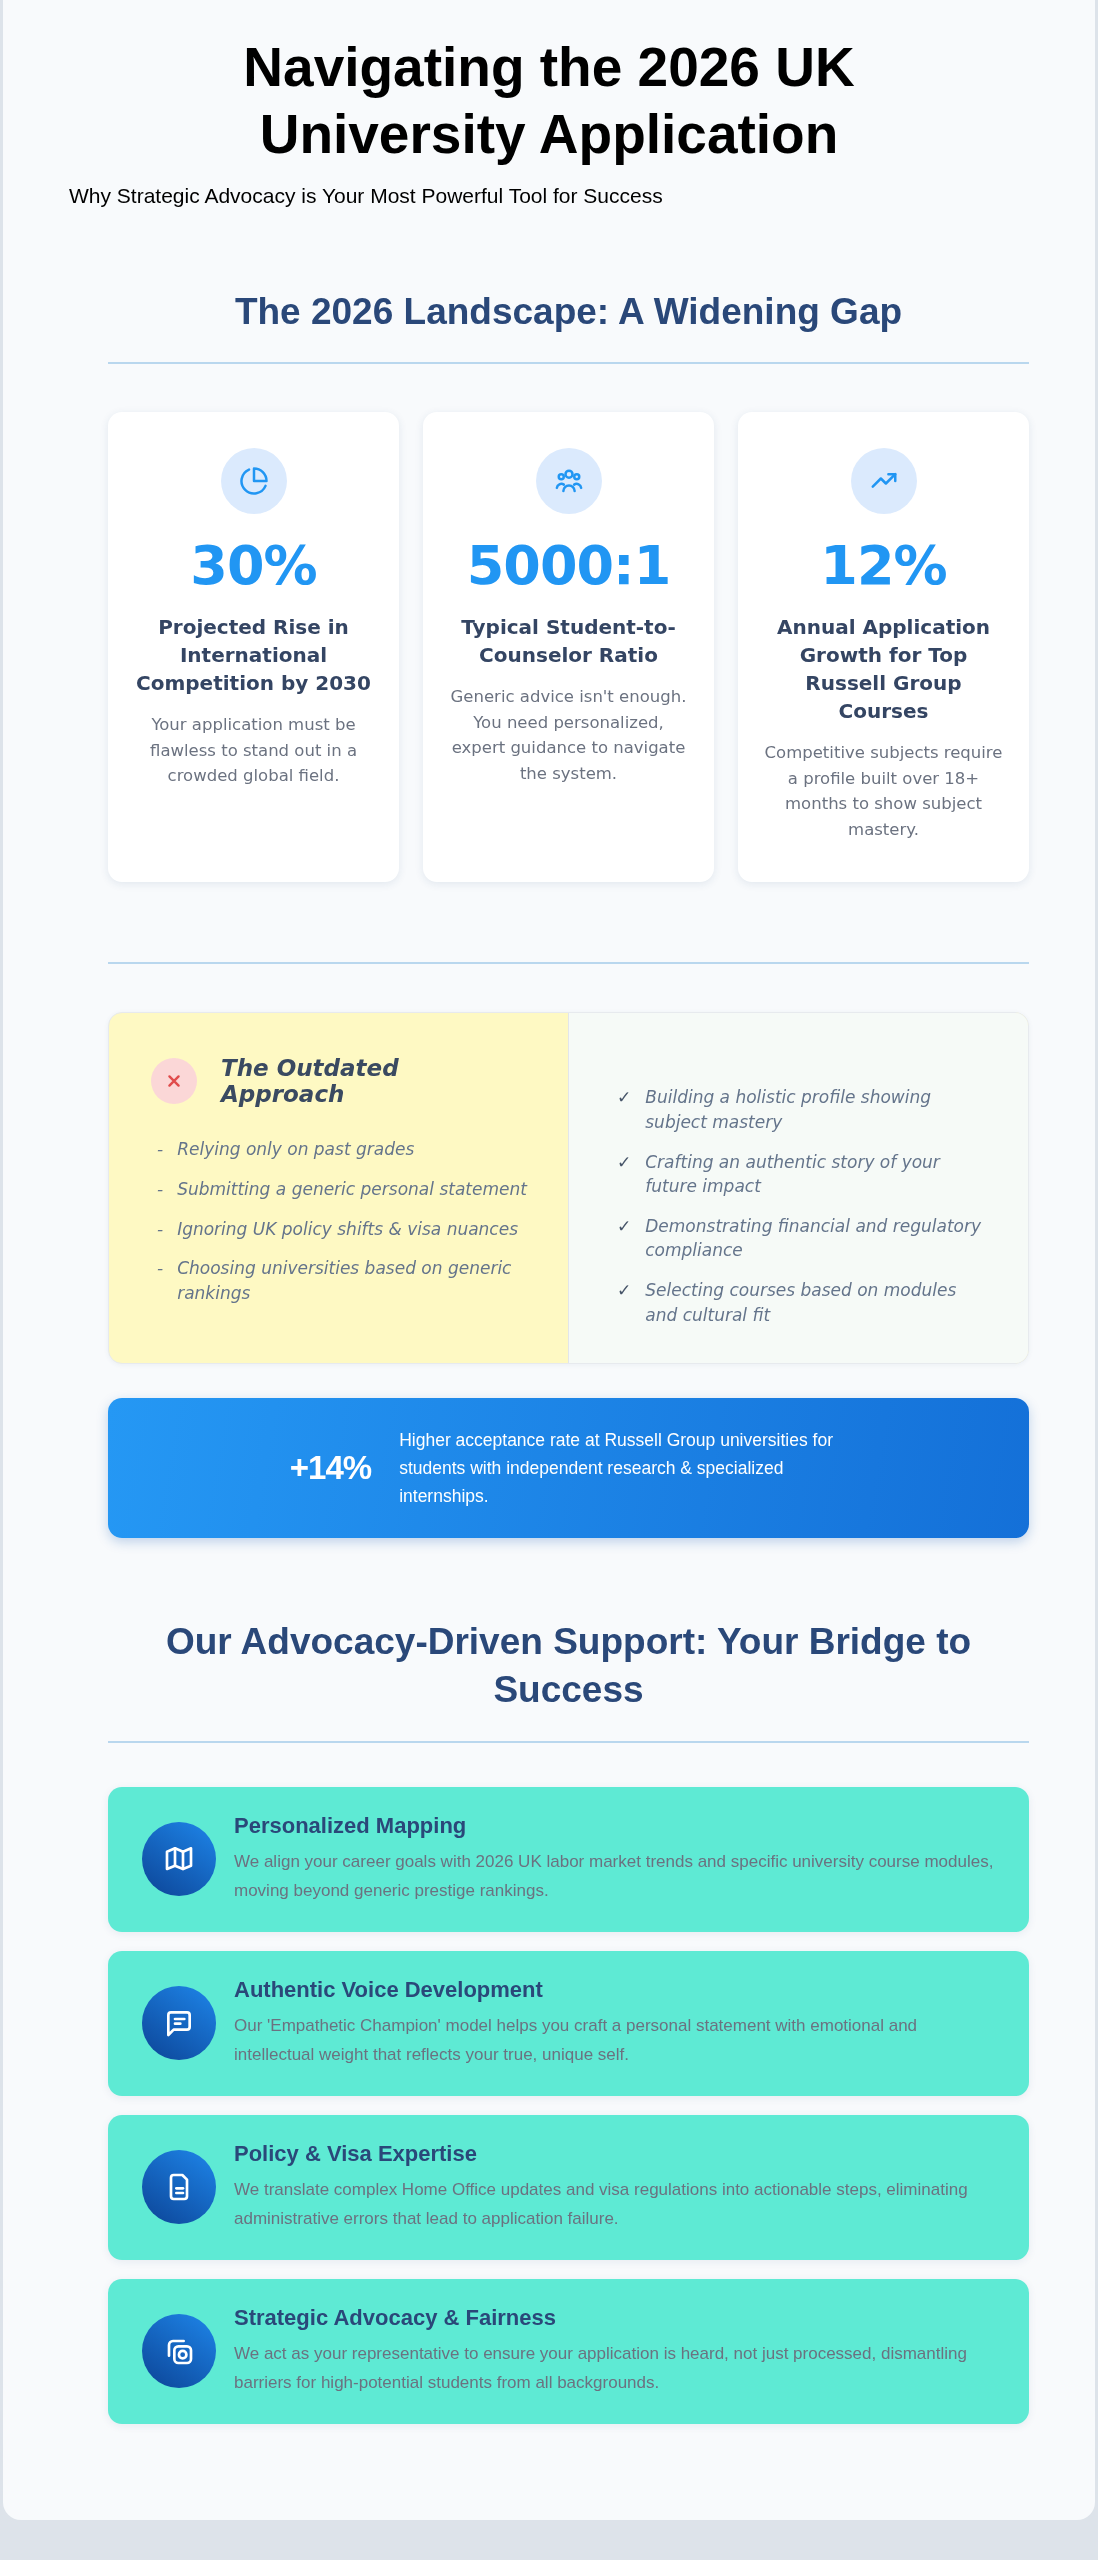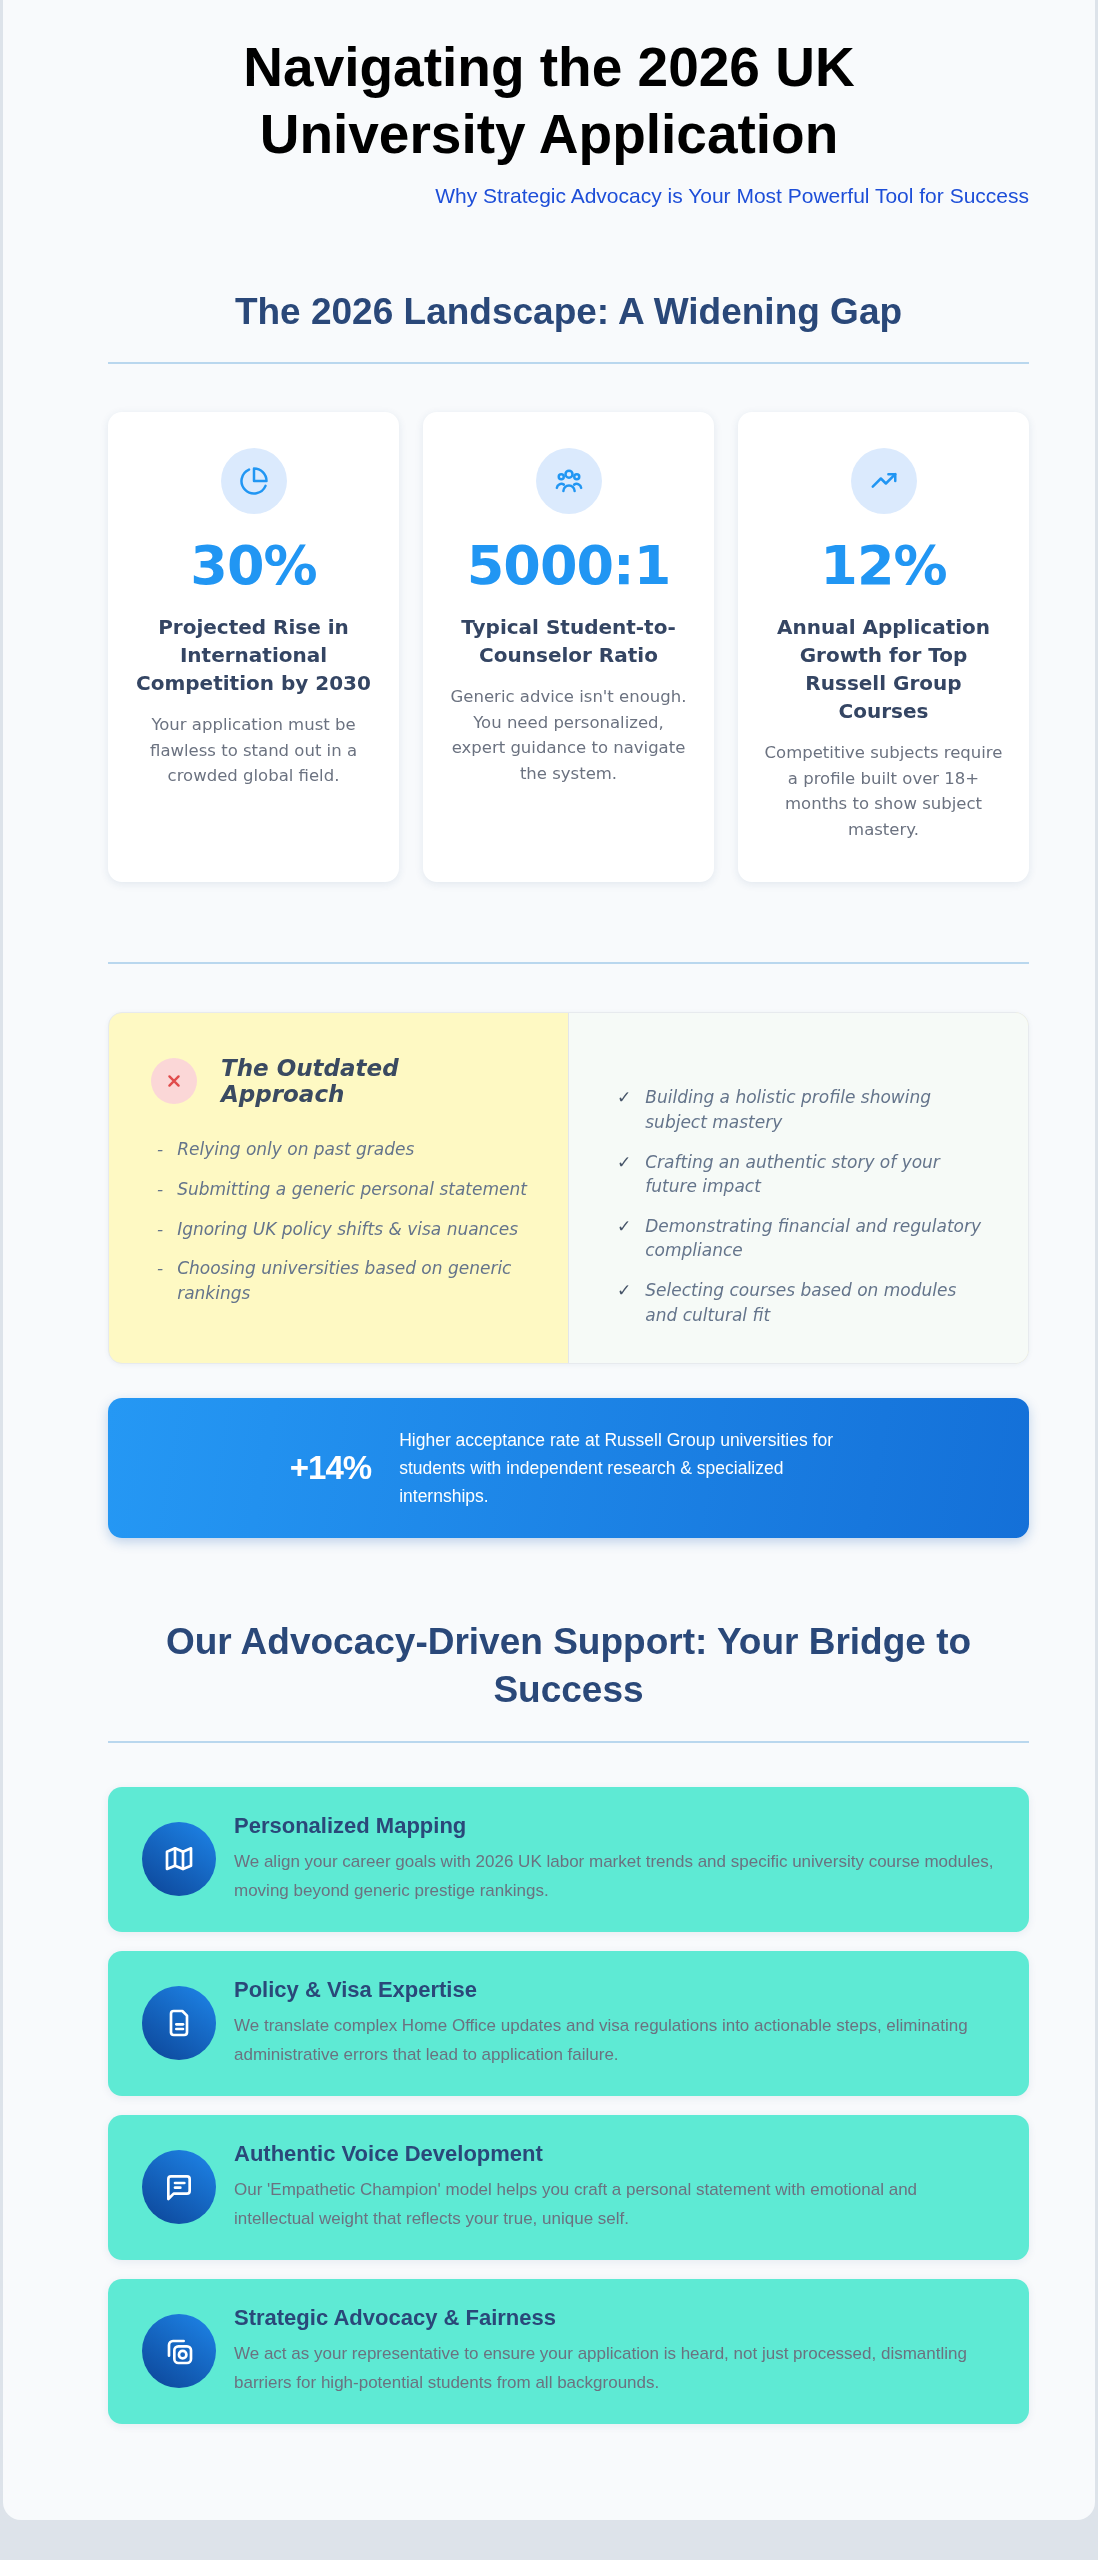--- a/index.html
+++ b/index.html
@@ -25,22 +25,22 @@
     line-height: 1.22;
     font-weight: bold;
     color: #000000;
     text-align: center;
     max-width: 730px;
     margin: 14px auto 0;
   }
   .subtitle {
     font-family: "Liberation Sans", sans-serif;
     font-size: 21px;
-    color: #1d4ed8;
-    text-align: right;
+    color: #000000;
+    text-align: left;
     margin: 16px auto 0;
   }
 
   
   .section { margin-top: 80px; padding-left: 39px; }
   .section-heading {
     font-family: "Liberation Sans", sans-serif;
     font-size: 37px;
     line-height: 1.3;
     font-weight: bold;
@@ -303,42 +303,42 @@
         </div>
         <div>
           <div class="support-title">Personalized Mapping</div>
           <div class="support-desc">We align your career goals with 2026 UK labor market trends and specific university course modules, moving beyond generic prestige rankings.</div>
         </div>
       </div>
 
       <div class="support-card">
         <div class="support-icon-circle">
           <svg width="32" height="32" viewBox="0 0 24 24" fill="none" stroke="currentColor" stroke-width="2" stroke-linecap="round" stroke-linejoin="round">
+            <path d="M20 15a2 2 0 0 1-2 2H8l-4 4V6a2 2 0 0 1 2-2h12a2 2 0 0 1 2 2z"></path>
+            <path d="M9 9h7"></path>
+            <path d="M9 12.5h4"></path>
+          </svg>
+        </div>
+        <div>
+          <div class="support-title">Authentic Voice Development</div>
+          <div class="support-desc">Our 'Empathetic Champion' model helps you craft a personal statement with emotional and intellectual weight that reflects your true, unique self.</div>
+        </div>
+      </div>
+
+      <div class="support-card">
+        <div class="support-icon-circle">
+          <svg width="32" height="32" viewBox="0 0 24 24" fill="none" stroke="currentColor" stroke-width="2" stroke-linecap="round" stroke-linejoin="round">
             <path d="M14.5 3H8a2 2 0 0 0-2 2v14a2 2 0 0 0 2 2h8a2 2 0 0 0 2-2V6.5z"></path>
             <path d="M10 13h5"></path>
             <path d="M10 16.5h5"></path>
           </svg>
         </div>
         <div>
           <div class="support-title">Policy &amp; Visa Expertise</div>
           <div class="support-desc">We translate complex Home Office updates and visa regulations into actionable steps, eliminating administrative errors that lead to application failure.</div>
-        </div>
-      </div>
-
-      <div class="support-card">
-        <div class="support-icon-circle">
-          <svg width="32" height="32" viewBox="0 0 24 24" fill="none" stroke="currentColor" stroke-width="2" stroke-linecap="round" stroke-linejoin="round">
-            <path d="M20 15a2 2 0 0 1-2 2H8l-4 4V6a2 2 0 0 1 2-2h12a2 2 0 0 1 2 2z"></path>
-            <path d="M9 9h7"></path>
-            <path d="M9 12.5h4"></path>
-          </svg>
-        </div>
-        <div>
-          <div class="support-title">Authentic Voice Development</div>
-          <div class="support-desc">Our 'Empathetic Champion' model helps you craft a personal statement with emotional and intellectual weight that reflects your true, unique self.</div>
         </div>
       </div>
 
       <div class="support-card">
         <div class="support-icon-circle">
           <svg width="32" height="32" viewBox="0 0 24 24" fill="none" stroke="currentColor" stroke-width="2" stroke-linecap="round" stroke-linejoin="round">
             <path d="M4.5 15.5v-8a3 3 0 0 1 3-3h8"></path>
             <rect x="8.5" y="8.5" width="12.5" height="12.5" rx="3"></rect>
             <circle cx="14.75" cy="14.75" r="2.8"></circle>
           </svg>

